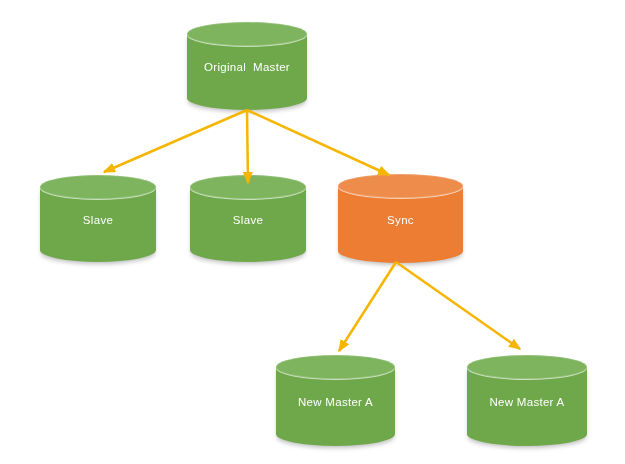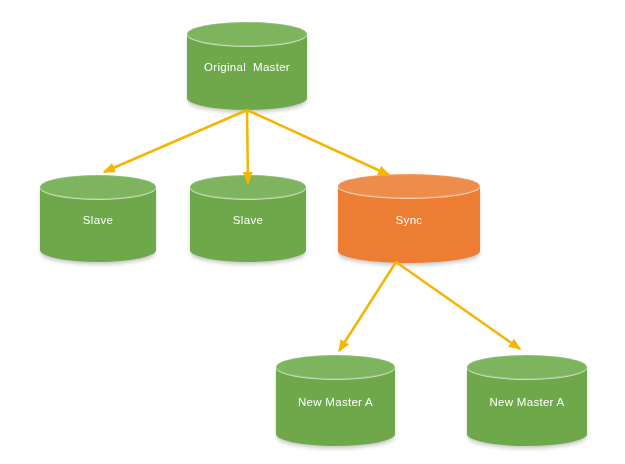--- a/index.html
+++ b/index.html
@@ -77,21 +77,21 @@
       <div class="cylinder" style="left: 40px; top: 175px; width: 116px; height: 87px;">
     <div class="cyl-shell" style="background: rgb(110, 168, 75);"></div>
     <div class="cyl-top" style="background: rgb(125, 180, 93);"></div>
     <div class="cyl-label" style="color: rgb(255, 255, 255);">Slave</div>
   </div>
       <div class="cylinder" style="left: 190px; top: 175px; width: 116px; height: 87px;">
     <div class="cyl-shell" style="background: rgb(110, 168, 75);"></div>
     <div class="cyl-top" style="background: rgb(125, 180, 93);"></div>
     <div class="cyl-label" style="color: rgb(255, 255, 255);">Slave</div>
   </div>
-      <div class="cylinder" style="left: 338px; top: 174px; width: 142px; height: 89px;">
+      <div class="cylinder" style="left: 338px; top: 174px; width: 125px; height: 89px;">
     <div class="cyl-shell" style="background: rgb(236, 125, 51);"></div>
     <div class="cyl-top" style="background: rgb(238, 140, 75);"></div>
     <div class="cyl-label" style="color: rgb(255, 255, 255);">Sync</div>
   </div>
       <div class="cylinder" style="left: 276px; top: 355px; width: 119px; height: 91px;">
     <div class="cyl-shell" style="background: rgb(110, 168, 75);"></div>
     <div class="cyl-top" style="background: rgb(125, 180, 93);"></div>
     <div class="cyl-label" style="color: rgb(255, 255, 255);">New Master A</div>
   </div>
       <div class="cylinder" style="left: 467px; top: 355px; width: 120px; height: 91px;">

